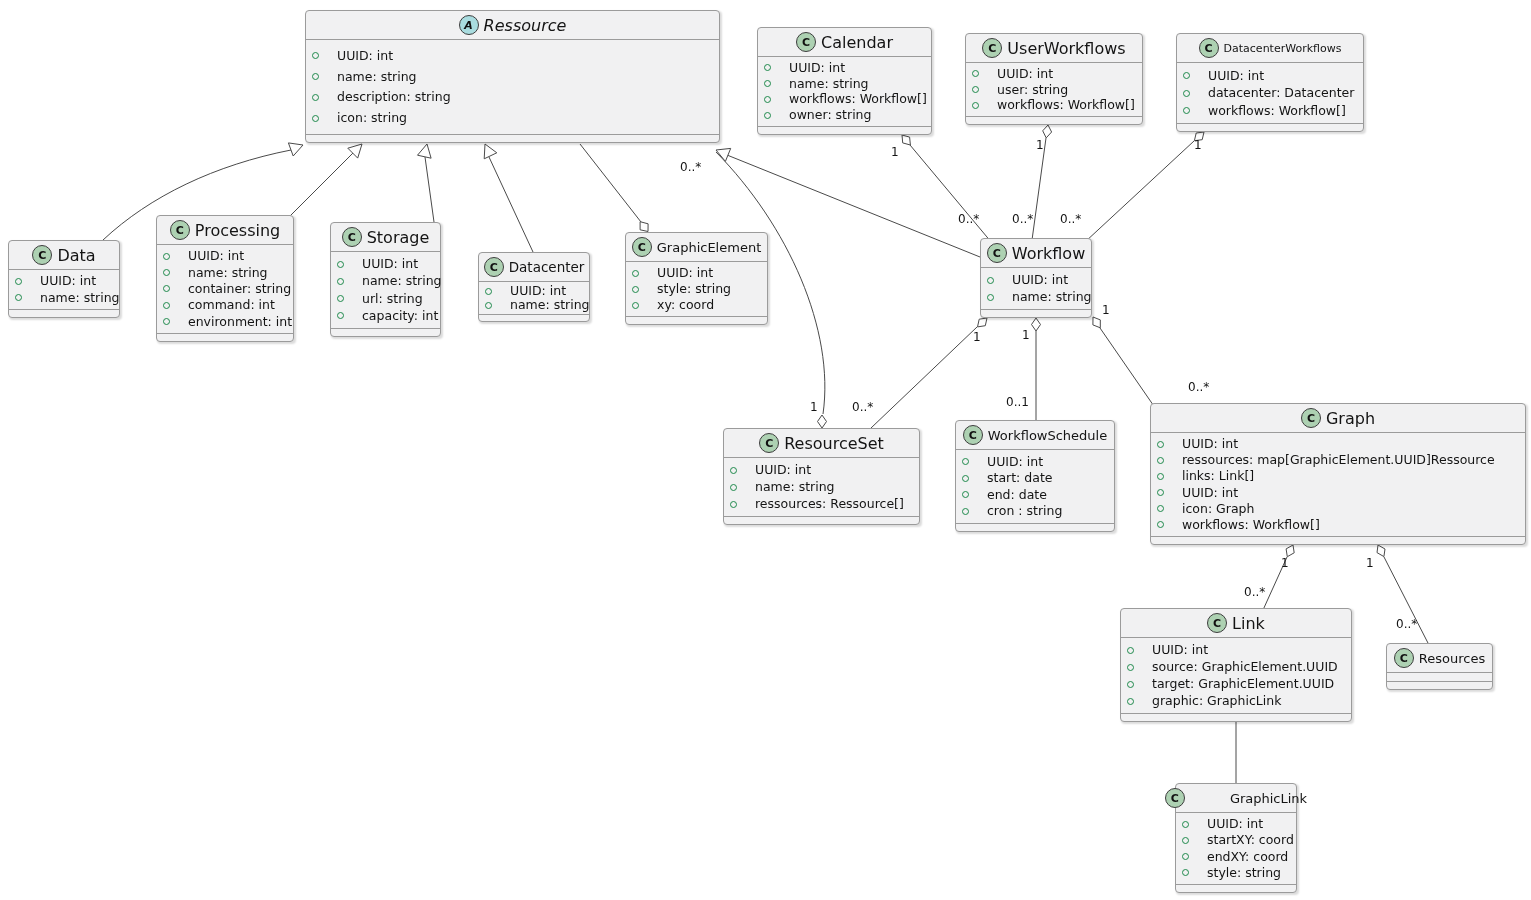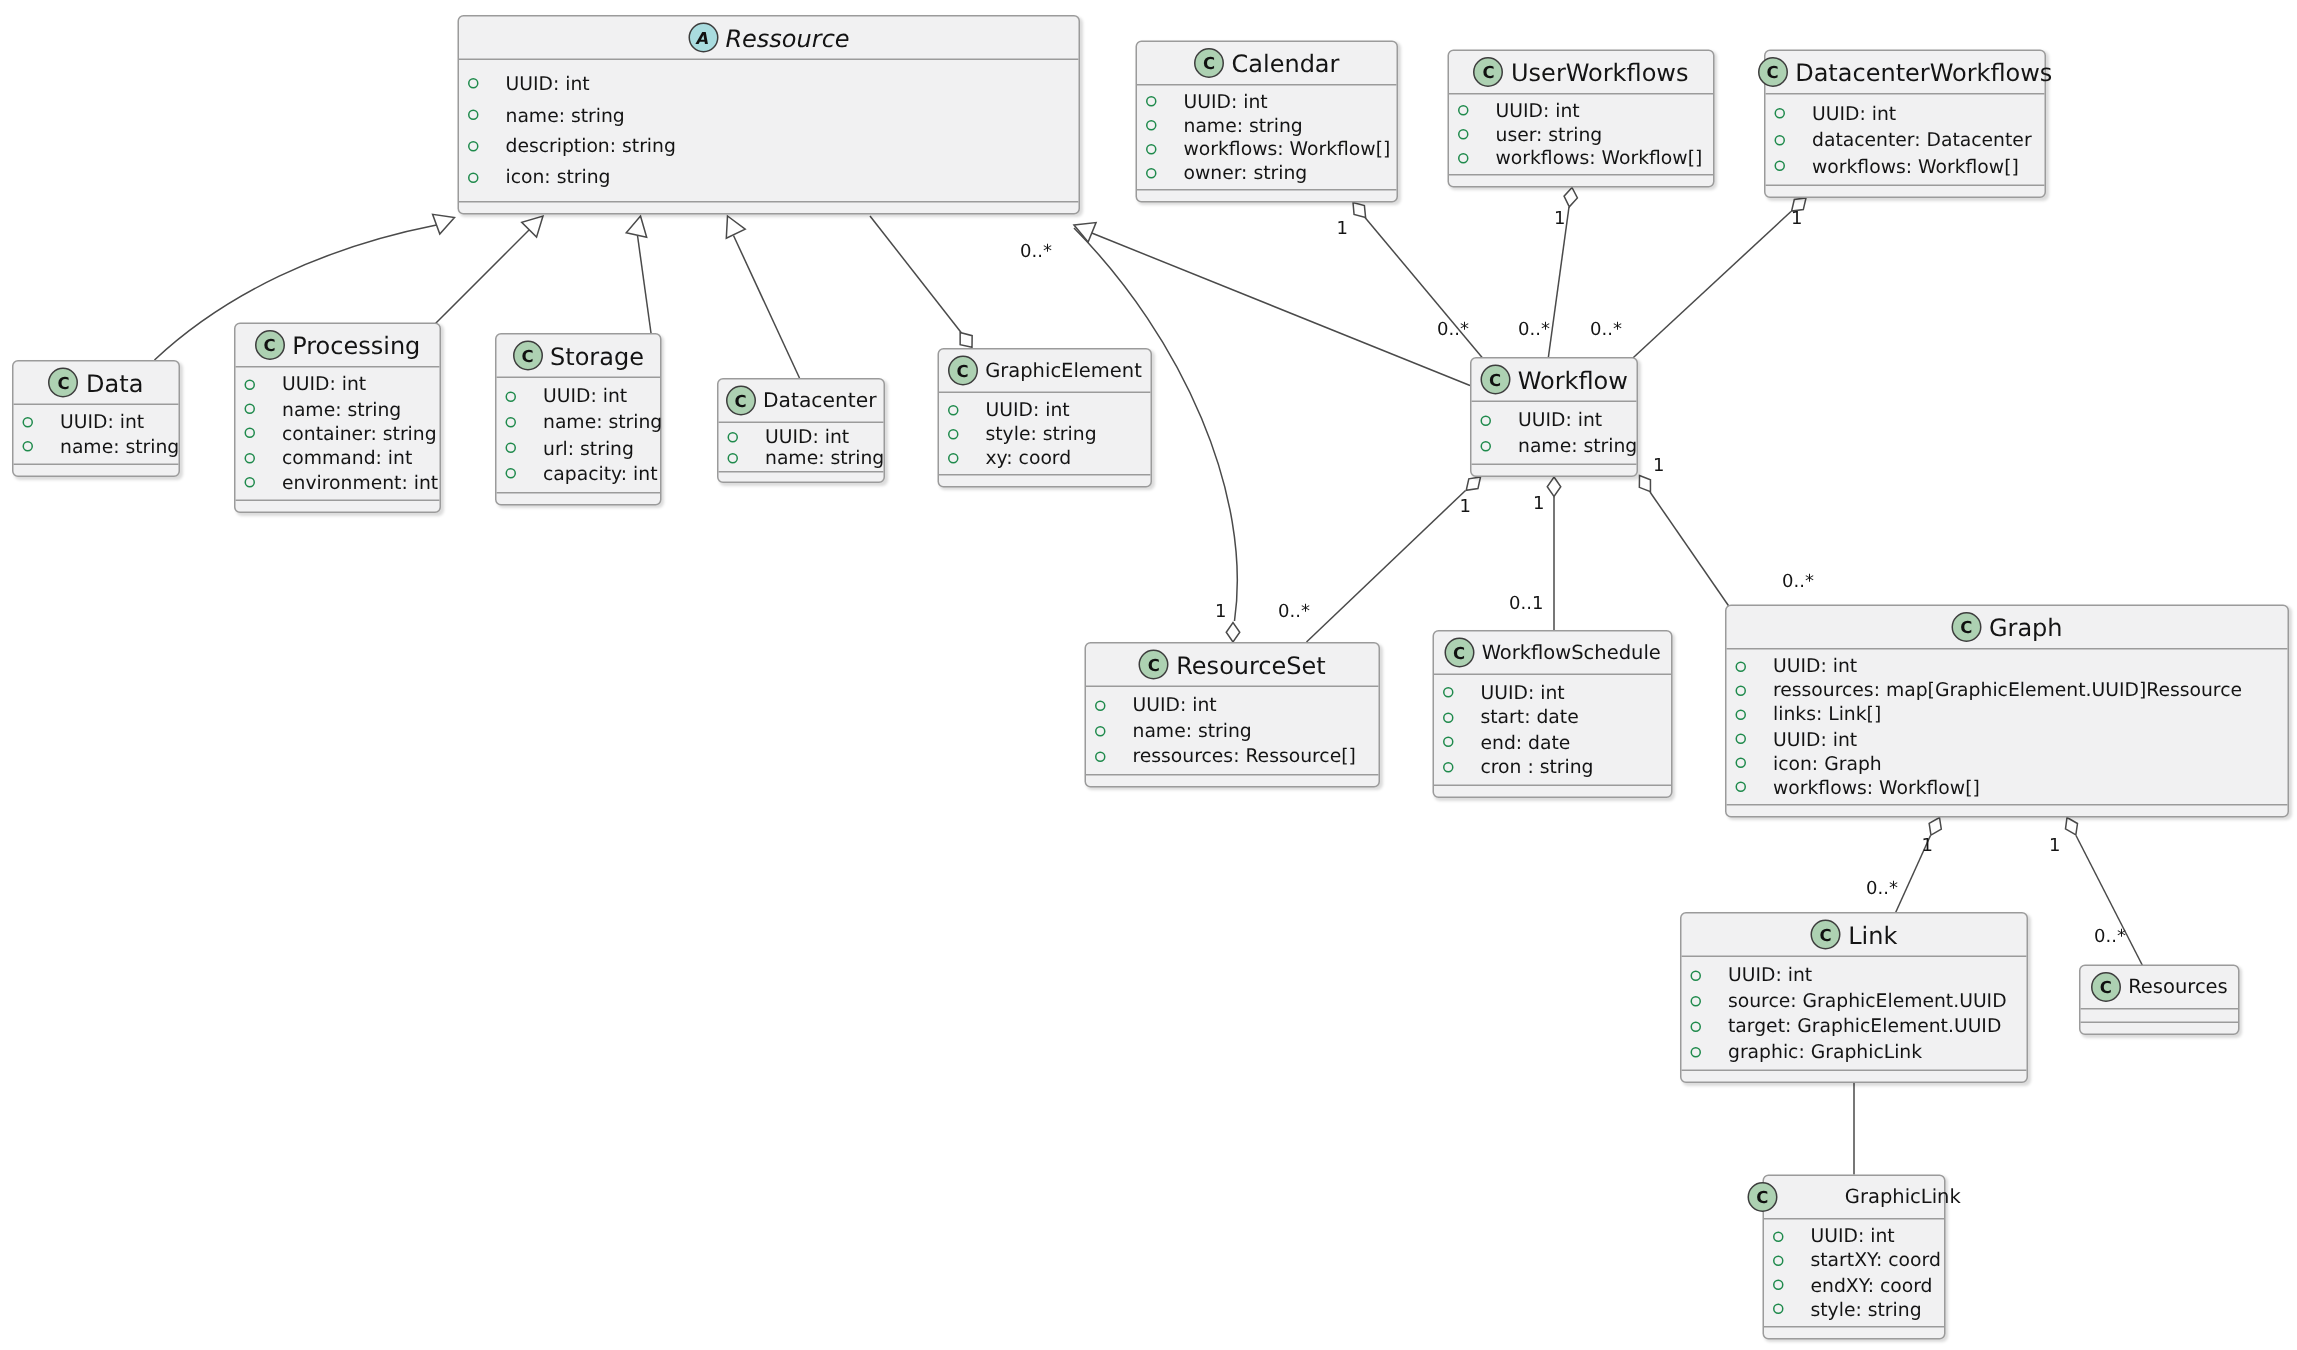--- a/index.html
+++ b/index.html
@@ -149,21 +149,21 @@
           <span class="vis"></span>
           <span>workflows: Workflow[]</span>
         </div>
   </div>
   <div class="cls-footer"></div>
 </div>
 
 <div class="cls" style="left:1176px;top:33px;width:188px;height:99px;">
   <div class="cls-header">
     <span class="icon-circle">C</span>
-    <span class="cls-name" style="font-size:16px;">DatacenterWorkflows</span>
+    <span class="cls-name" style="font-size:11px;">DatacenterWorkflows</span>
   </div>
   <div class="cls-attrs">
     <div class="attr">
           <span class="vis"></span>
           <span>UUID: int</span>
         </div>
     <div class="attr">
           <span class="vis"></span>
           <span>datacenter: Datacenter</span>
         </div>

